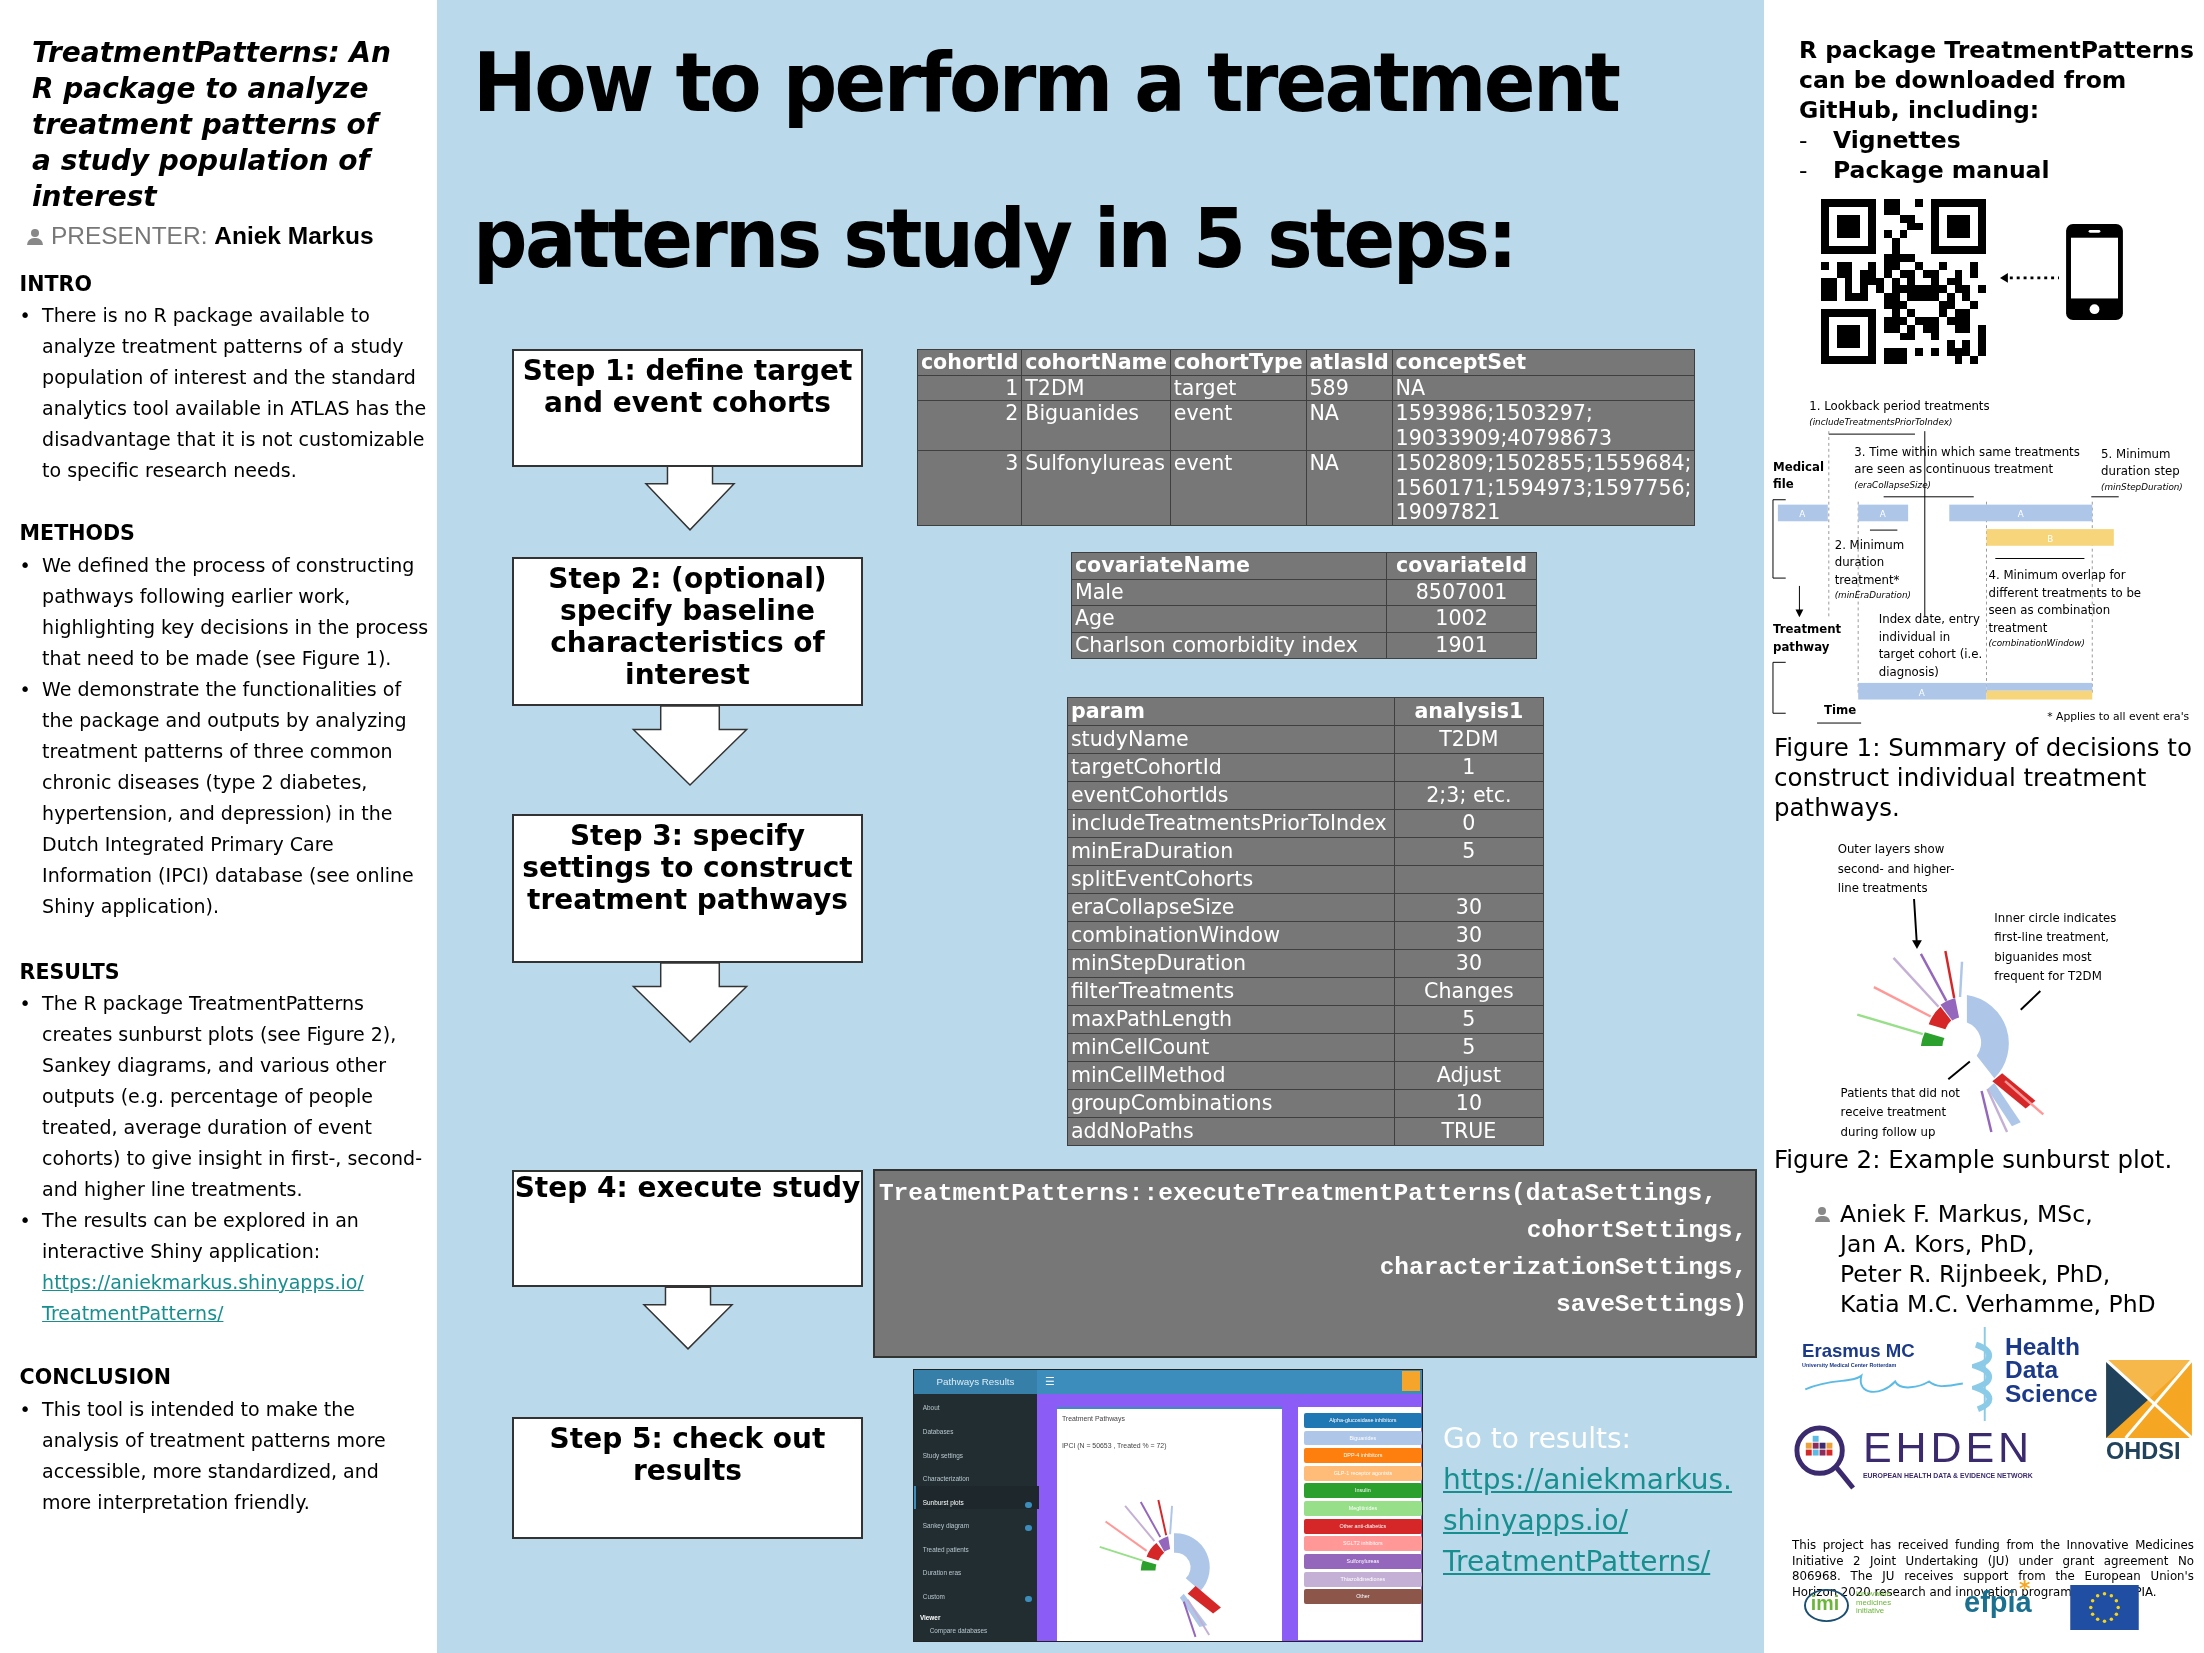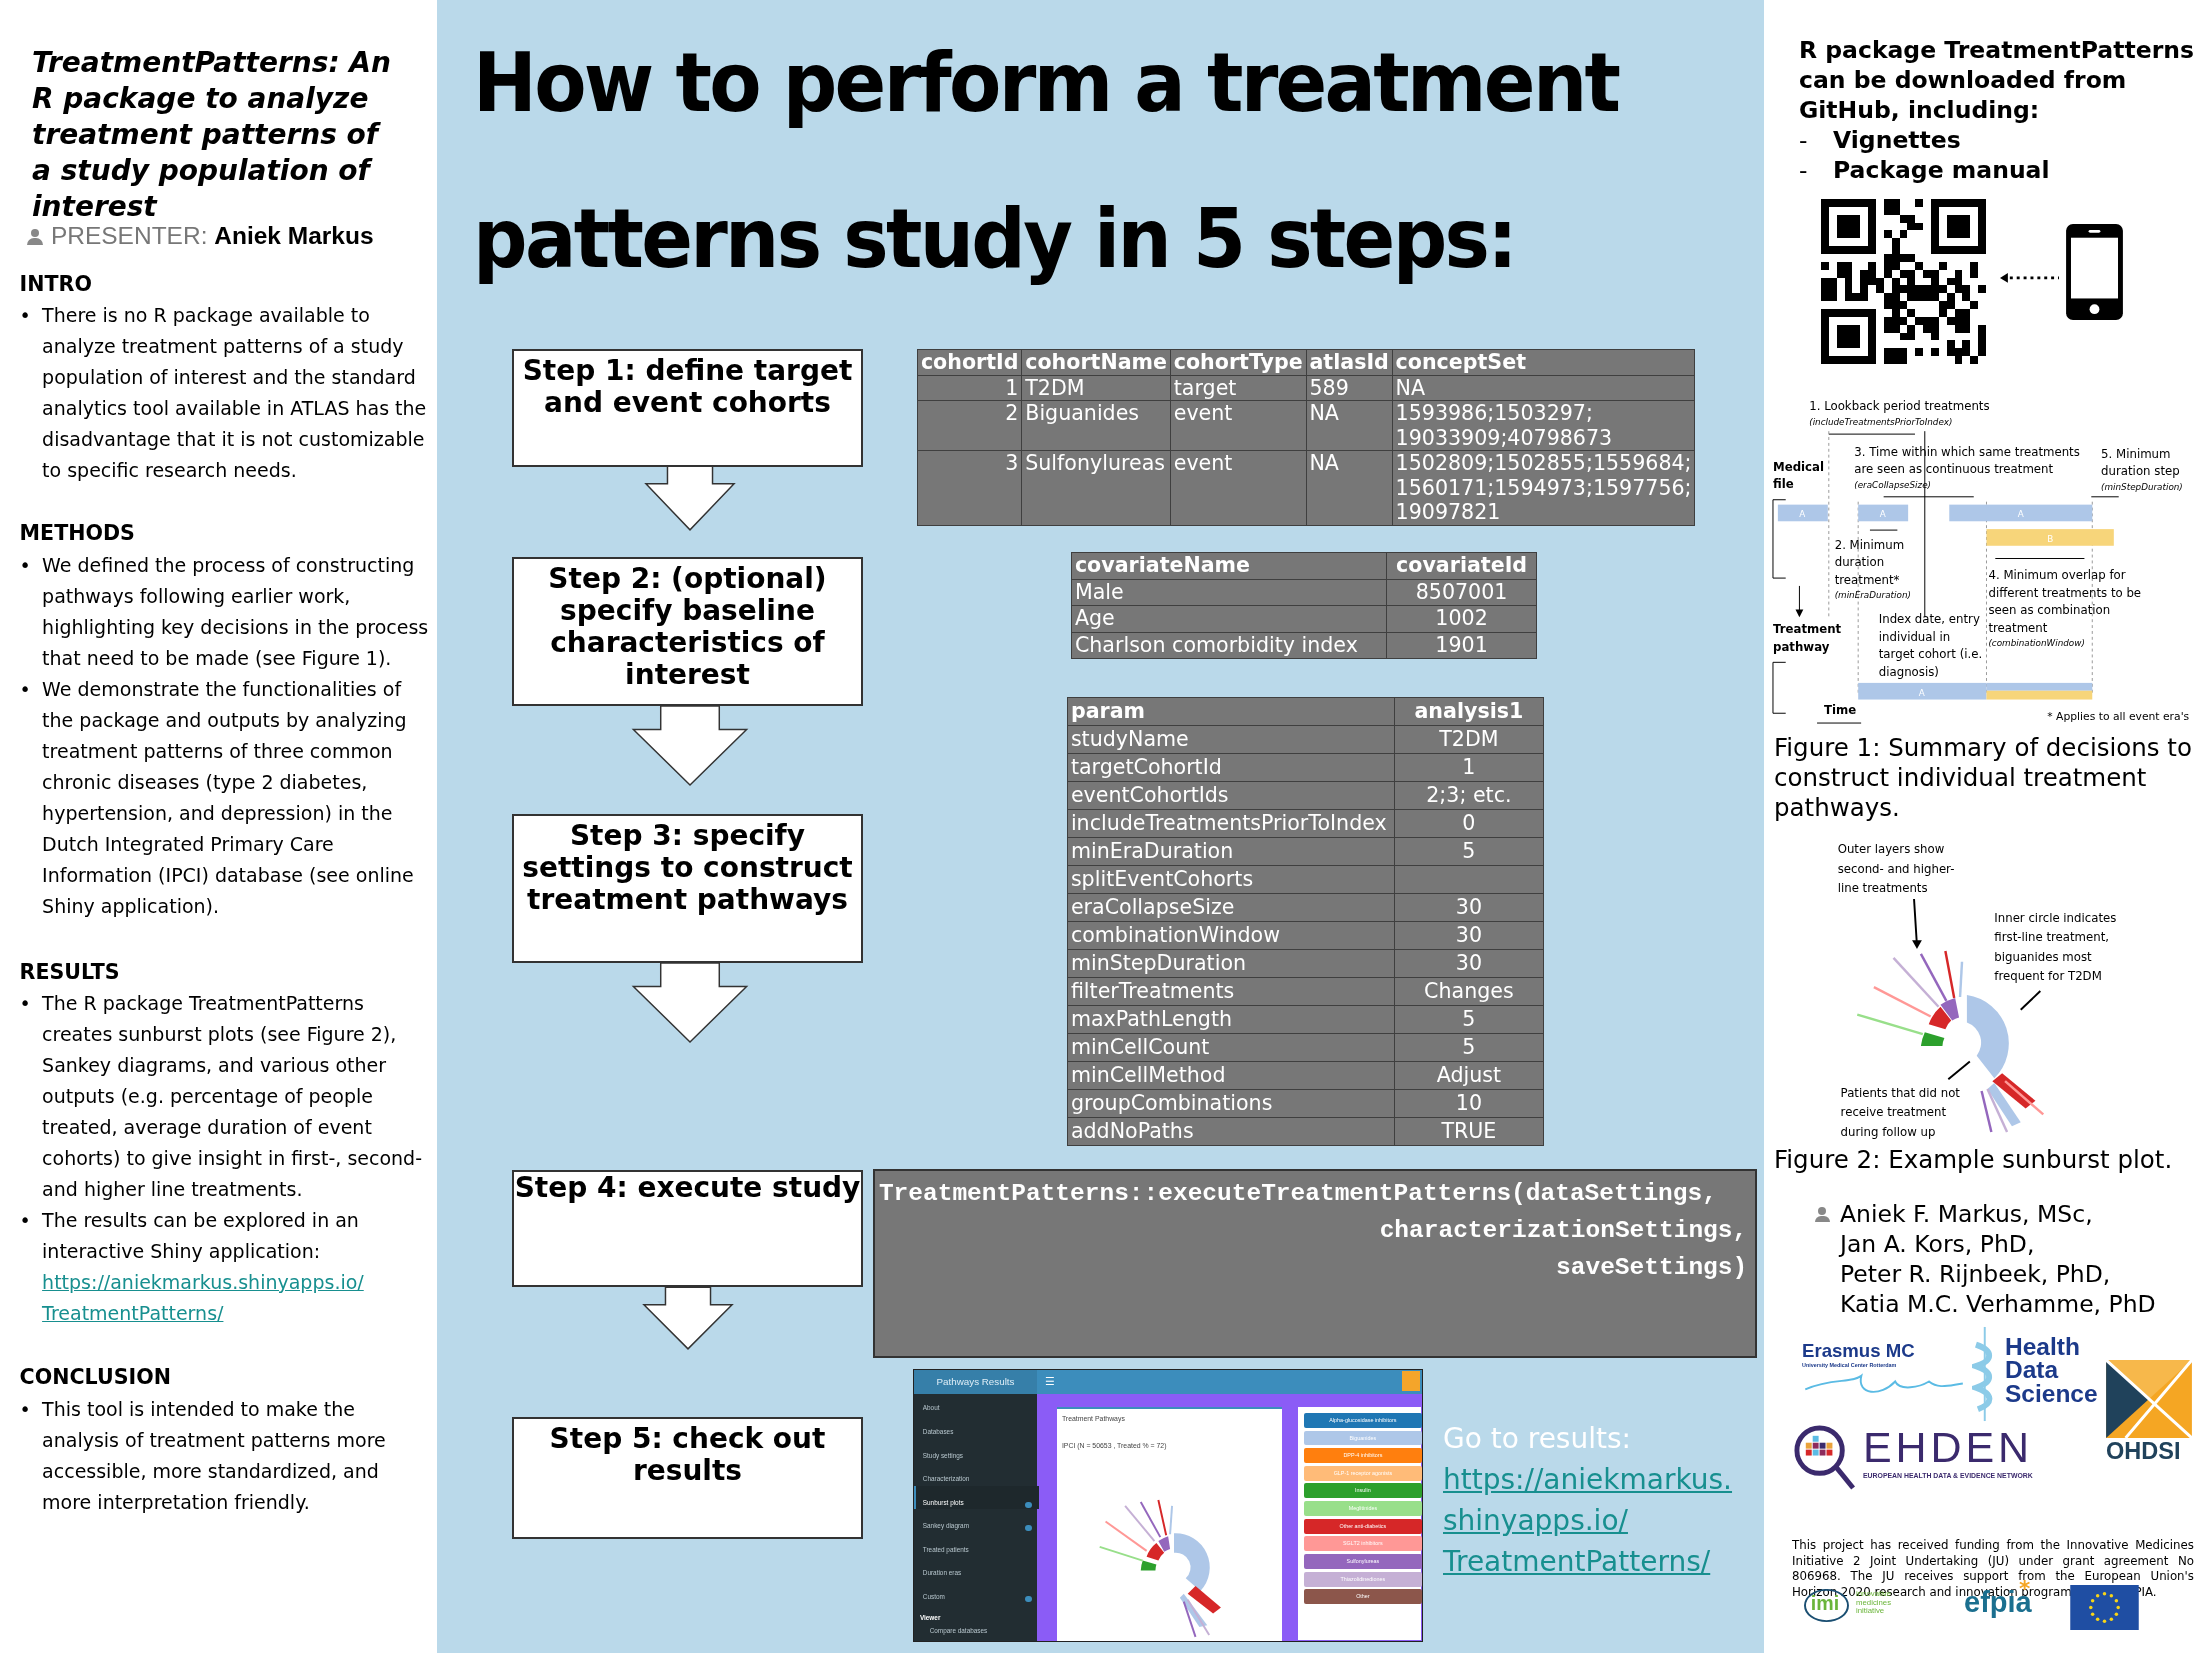--- a/index.html
+++ b/index.html
@@ -4,21 +4,21 @@
 <style>
   html,body{margin:0;padding:0;}
   body{width:2204px;height:1654px;position:relative;overflow:hidden;background:#fff;font-family:"DejaVu Sans","Liberation Sans",sans-serif;color:#000;}
   .abs{position:absolute;}
   
   #left-col{left:0;top:0;width:437px;height:1654px;background:#fff;}
   #center-col{left:437px;top:0;width:1327px;height:1654px;background:#bad9ea;}
   #right-col{left:1764px;top:0;width:440px;height:1654px;background:#fff;}
 
   
-  .poster-title{left:32px;top:45px;width:382px;font-family:"DejaVu Sans",sans-serif;font-weight:bold;font-style:italic;font-size:28px;line-height:36px;}
+  .poster-title{left:32px;top:35px;width:382px;font-family:"DejaVu Sans",sans-serif;font-weight:bold;font-style:italic;font-size:28px;line-height:36px;}
   .presenter{left:27.4px;top:222px;font-size:24.5px;font-family:"Liberation Sans",sans-serif;}
   .presenter .lbl{color:#777;}
   .presenter .nm{font-weight:bold;}
   .person-icon{display:inline-block;width:15.7px;height:15.7px;position:relative;margin-right:7.8px;vertical-align:-1px;}
   .person-icon .head{position:absolute;left:3.9px;top:0;width:7.8px;height:7.8px;border-radius:50%;background:#888;}
   .person-icon .body{position:absolute;left:0;top:8.8px;width:15.7px;height:6.9px;border-radius:7.8px 7.8px 0 0;background:#888;}
   .sec-h{left:19.6px;font-family:"DejaVu Sans",sans-serif;font-weight:bold;font-size:20.6px;}
   .bullets{left:19.6px;width:412px;margin:0;padding:0;list-style:none;font-family:"DejaVu Sans",sans-serif;font-size:19px;line-height:31px;}
   .bullets li{position:relative;padding-left:22.5px;}
   .bullets li::before{content:"•";position:absolute;left:0;top:0;}
@@ -261,20 +261,21 @@
       </tr>
       <tr>
         <td>addNoPaths</td>
         <td class="c">TRUE</td>
       </tr>
     </tbody>
 </table>
 
 <div id="code-box" class="abs">
   <div class="code-first">TreatmentPatterns::executeTreatmentPatterns(dataSettings,</div>
+  <div>cohortSettings,</div>
   <div>characterizationSettings,</div>
   <div>saveSettings)</div>
 </div>
 
 <div id="shiny" class="abs">
   <div class="topbar"></div>
   <div class="brand">Pathways Results</div>
   <div class="hamb">☰</div>
   <div class="logo-mini"></div>
   <div class="sidebar">

